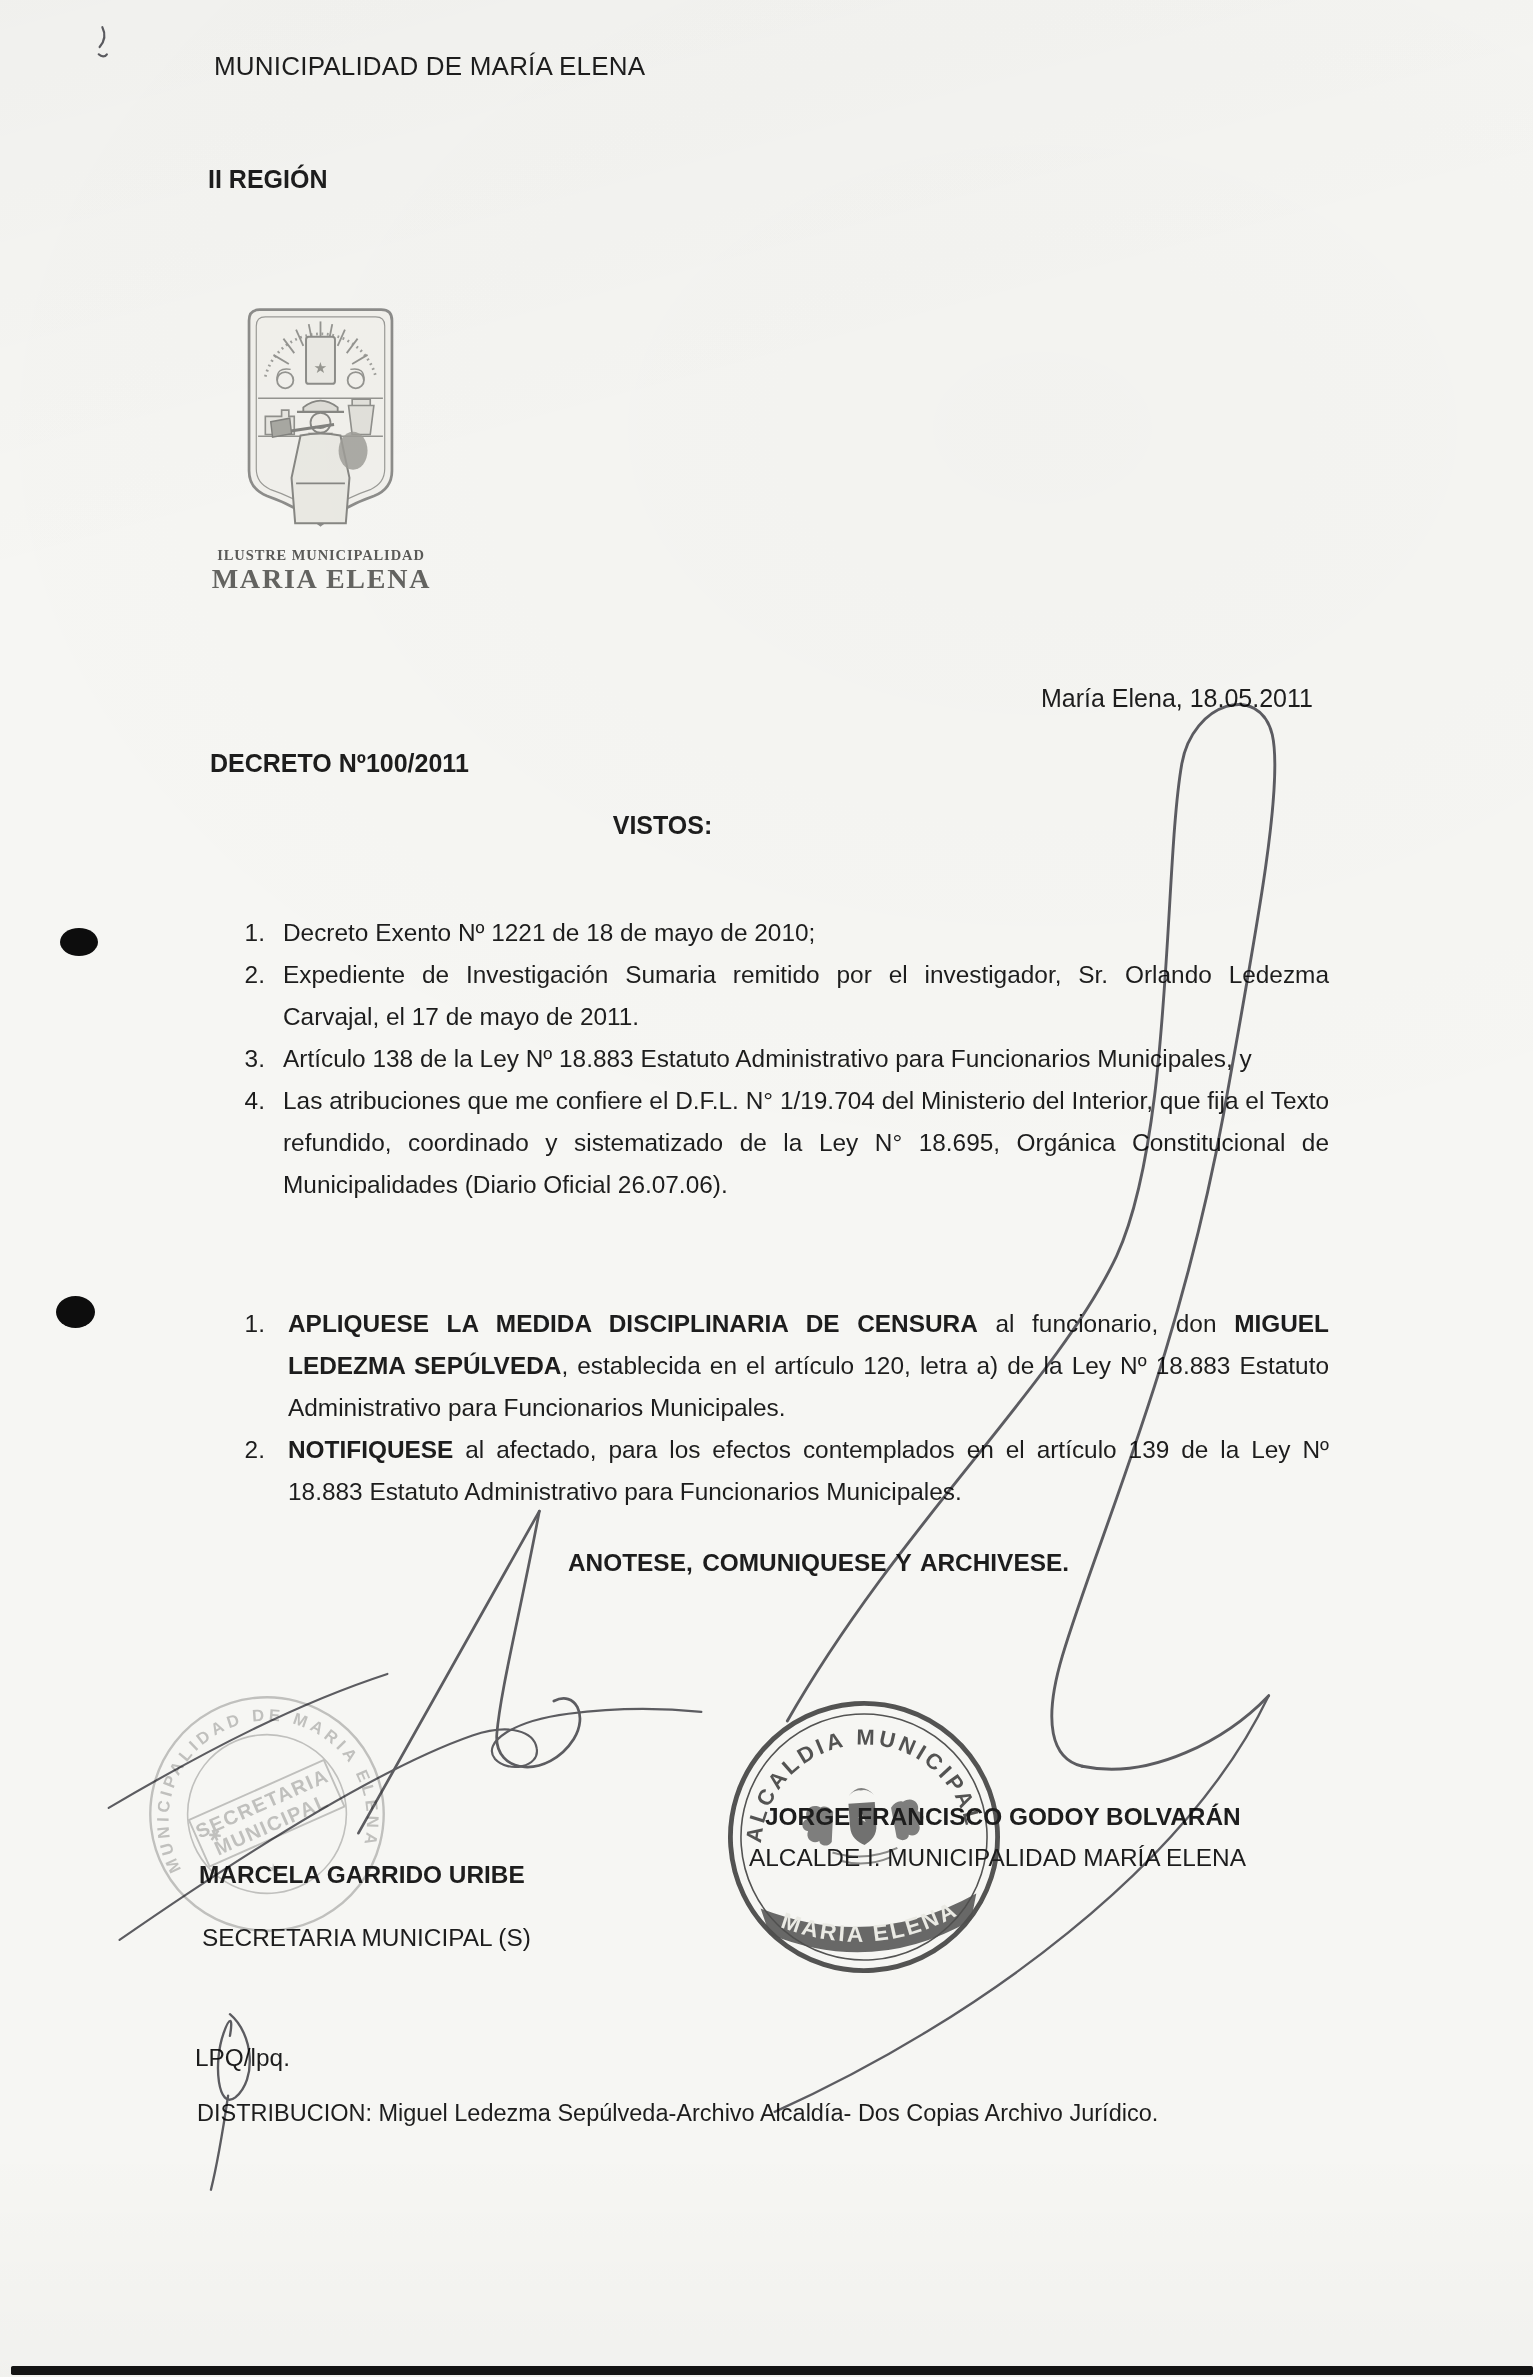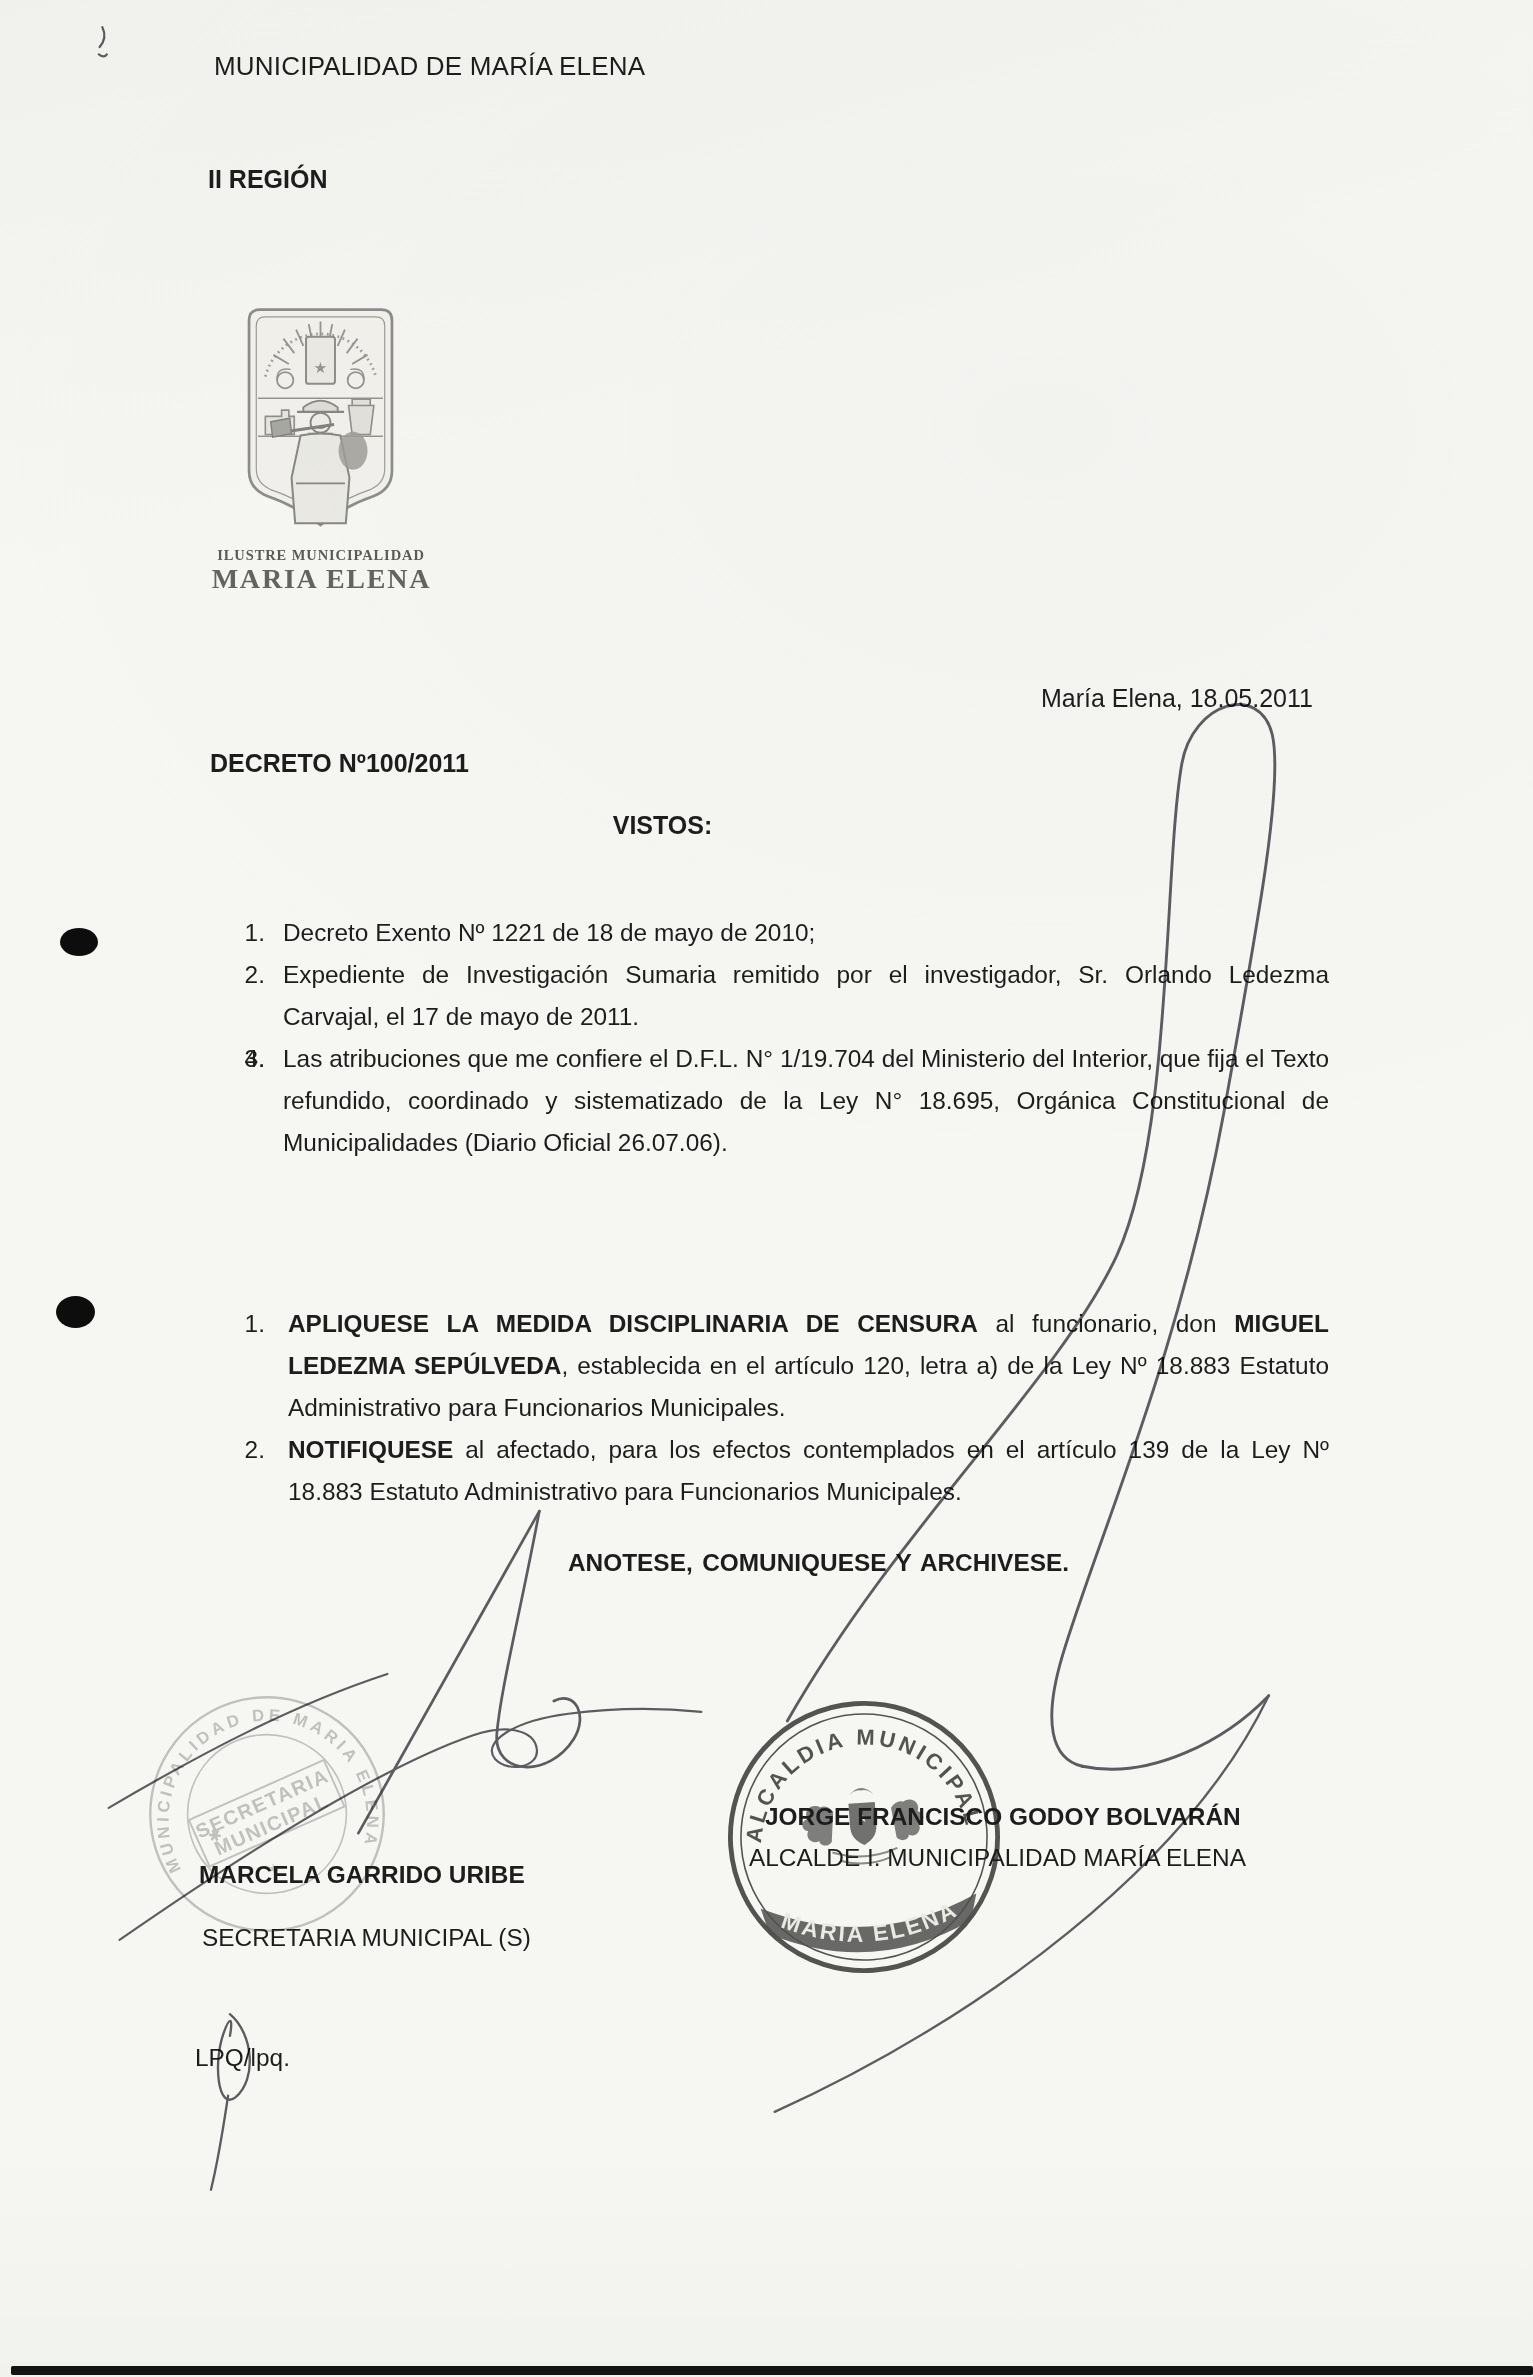--- a/index.html
+++ b/index.html
@@ -101,20 +101,21 @@
     <div class="numitem">
       <span class="num">1.</span>
       <span>Decreto Exento Nº 1221 de 18 de mayo de 2010;</span>
     </div>
     <div class="numitem">
       <span class="num">2.</span>
       <span>Expediente de Investigación Sumaria remitido por el investigador, Sr. Orlando Ledezma Carvajal, el 17 de mayo de 2011.</span>
     </div>
     <div class="numitem">
       <span class="num">3.</span>
+      <span>Artículo 138 de la Ley Nº 18.883 Estatuto Administrativo para Funcionarios Municipales, y</span>
     </div>
     <div class="numitem">
       <span class="num">4.</span>
       <span>Las atribuciones que me confiere el D.F.L. N° 1/19.704 del Ministerio del Interior, que fija el Texto refundido, coordinado y sistematizado de la Ley N° 18.695, Orgánica Constitucional de Municipalidades (Diario Oficial 26.07.06).</span>
     </div>
   </div>
 
   <div class="numlist decreto-list">
     <div class="numitem">
       <span class="num">1.</span>
@@ -170,20 +171,21 @@
       <textPath href="#bannerArc" startOffset="50%" text-anchor="middle">MARIA ELENA</textPath>
     </text>
   </svg>
 
   <div class="t mayor-name">JORGE FRANCISCO GODOY BOLVARÁN</div>
   <div class="t mayor-title">ALCALDE I. MUNICIPALIDAD MARÍA ELENA</div>
   <div class="t secretary-name">MARCELA GARRIDO URIBE</div>
   <div class="t secretary-title">SECRETARIA MUNICIPAL (S)</div>
 
   <div class="t initials">LPQ/lpq.</div>
+  <div class="t distribution">DISTRIBUCION: Miguel Ledezma Sepúlveda-Archivo Alcaldía- Dos Copias Archivo Jurídico.</div>
 
   <svg class="sig-layer" viewBox="0 0 1694 2627">
     <g fill="none" stroke="#4e4e55" stroke-width="3" stroke-linecap="round" opacity=".9">
 
       <g>
         <path d="M596 1670 L396 2026"></path>
         <path d="M596 1670 C574 1786, 553 1868, 549 1916 C545 1962, 606 1966, 634 1922 C650 1896, 636 1868, 612 1880"></path>
         <path d="M132 2144 C282 2040, 424 1952, 522 1918 C564 1904, 590 1914, 593 1932 C597 1953, 562 1960, 547 1944 C532 1926, 566 1902, 628 1894 C690 1886, 736 1888, 775 1892" stroke-width="2.4"></path>
         <path d="M120 1998 C232 1932, 330 1882, 428 1850" stroke-width="2.4"></path>
       </g>

